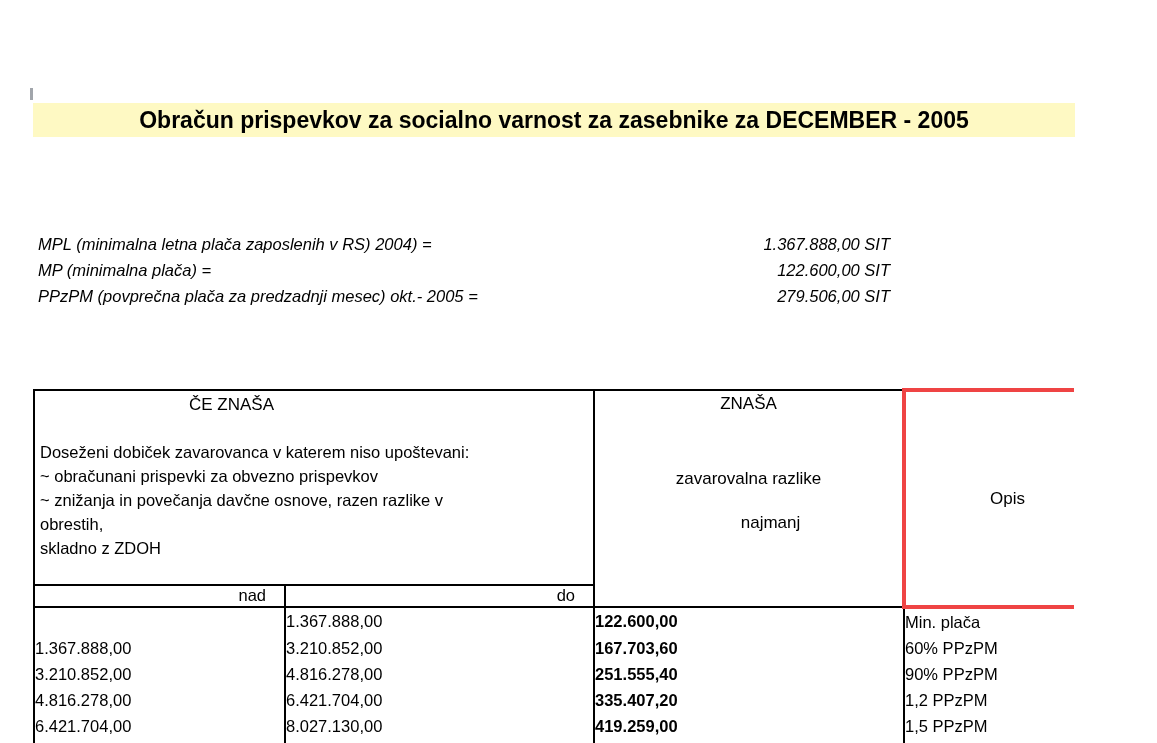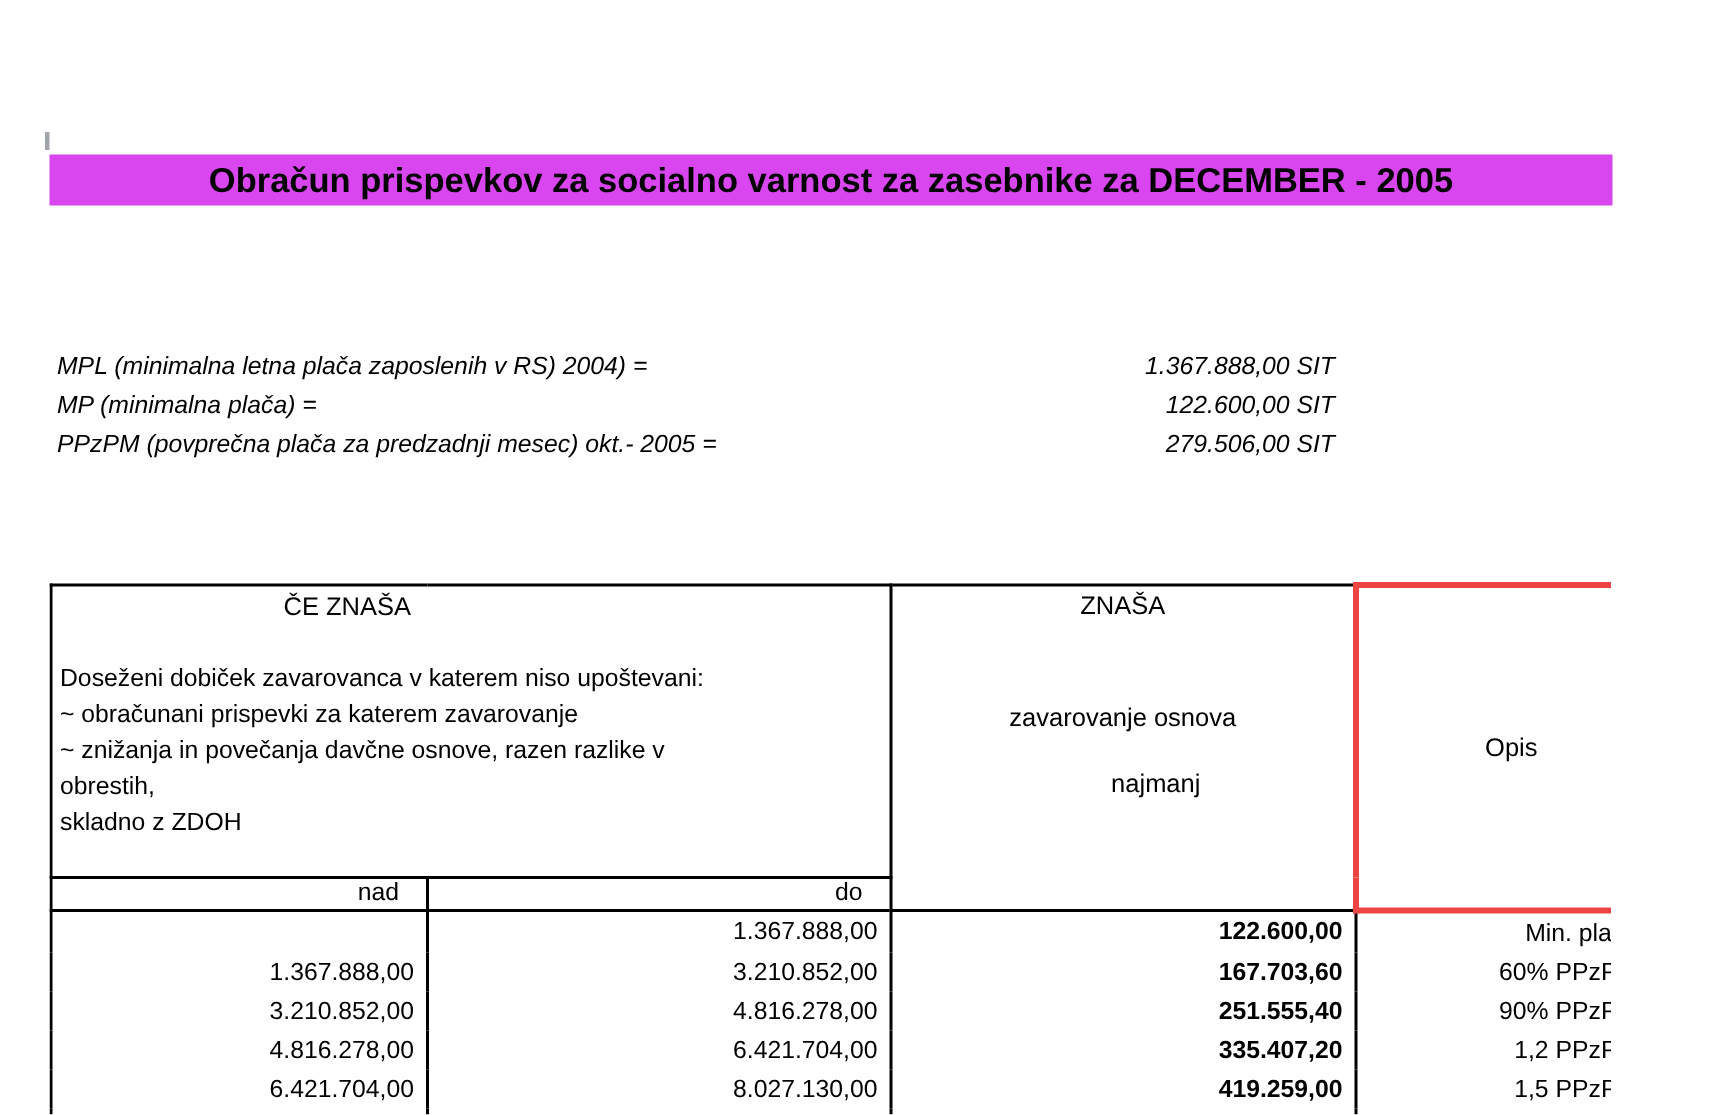--- a/index.html
+++ b/index.html
@@ -81,35 +81,35 @@
     border: 2px solid #000; height: 20px;
     text-align: right; padding-right: 18px; vertical-align: middle;
     font-size: 16.5px;
   }
 
   
   tr.data-row td {
     border-left: 2px solid #000; border-right: 2px solid #000;
     border-top: 0; border-bottom: 0;
     height: 26px; vertical-align: middle;
-    text-align: right; white-space: nowrap;
+    text-align: left; white-space: nowrap;
   }
   tr.data-row td.cell-nad,
   tr.data-row td.cell-do  { padding-right: 8px; }
   tr.data-row td.cell-osnova { padding-right: 8px; font-weight: 700; }
   tr.data-row td.cell-opis { padding-right: 18px; }
 </style>
 </head>
 <body>
 
 <div class="canvas">
 
   <div class="speck"></div>
 
-  <div class="title-bar" style="background: #d946ef;">
+  <div class="title-bar" style="background: #fef9c3;">
     <span class="title-text">Obračun prispevkov za socialno varnost za zasebnike za DECEMBER - 2005</span>
   </div>
 
   <div class="defs">
     <div class="def-row">
       <span>MPL (minimalna letna plača zaposlenih v RS) 2004) =</span>
       <span class="def-value">1.367.888,00 SIT</span>
     </div>
     <div class="def-row">
       <span>MP (minimalna plača) =</span>
@@ -128,30 +128,30 @@
           <col class="c-do">
           <col class="c-osnova">
           <col class="c-opis">
       </colgroup>
       <tbody>
         <tr>
           <td class="h-left" colspan="2">
             <div class="ce-znasa">ČE ZNAŠA</div>
             <div class="desc">
               <div>Doseženi dobiček zavarovanca v katerem niso upoštevani:</div>
-              <div>~ obračunani prispevki za katerem zavarovanje</div>
+              <div>~ obračunani prispevki za obvezno prispevkov</div>
               <div>~ znižanja in povečanja davčne osnove, razen razlike v</div>
               <div>obrestih,</div>
               <div>skladno z ZDOH</div>
             </div>
           </td>
           <td class="h-osnova" rowspan="2">
             <div class="osnova-wrap">
               <div class="hw-znasa">ZNAŠA</div>
-              <div class="hw-osnova">zavarovanje osnova</div>
+              <div class="hw-osnova">zavarovalna razlike</div>
               <div class="hw-najmanj">najmanj</div>
             </div>
           </td>
           <td class="h-opis" rowspan="2">Opis</td>
         </tr>
         <tr class="subhead">
           <td>nad</td>
           <td>do</td>
         </tr>
       </tbody>

